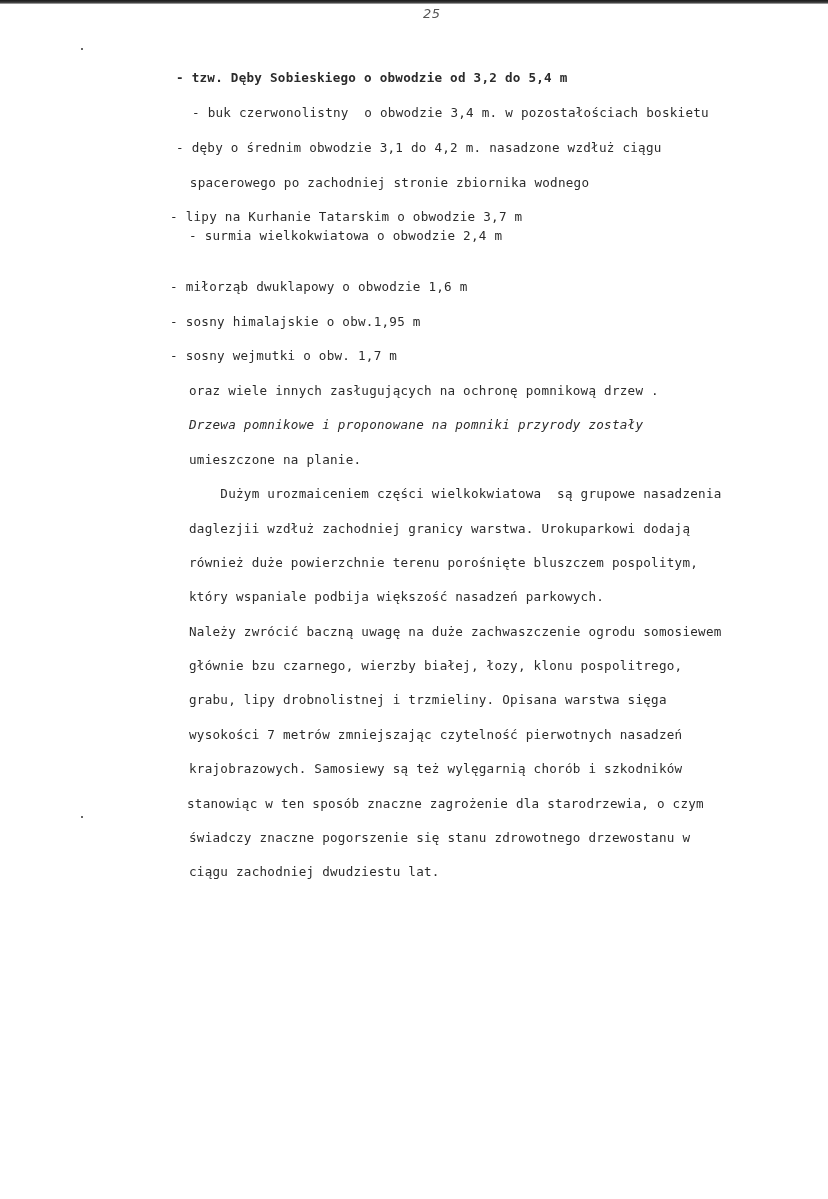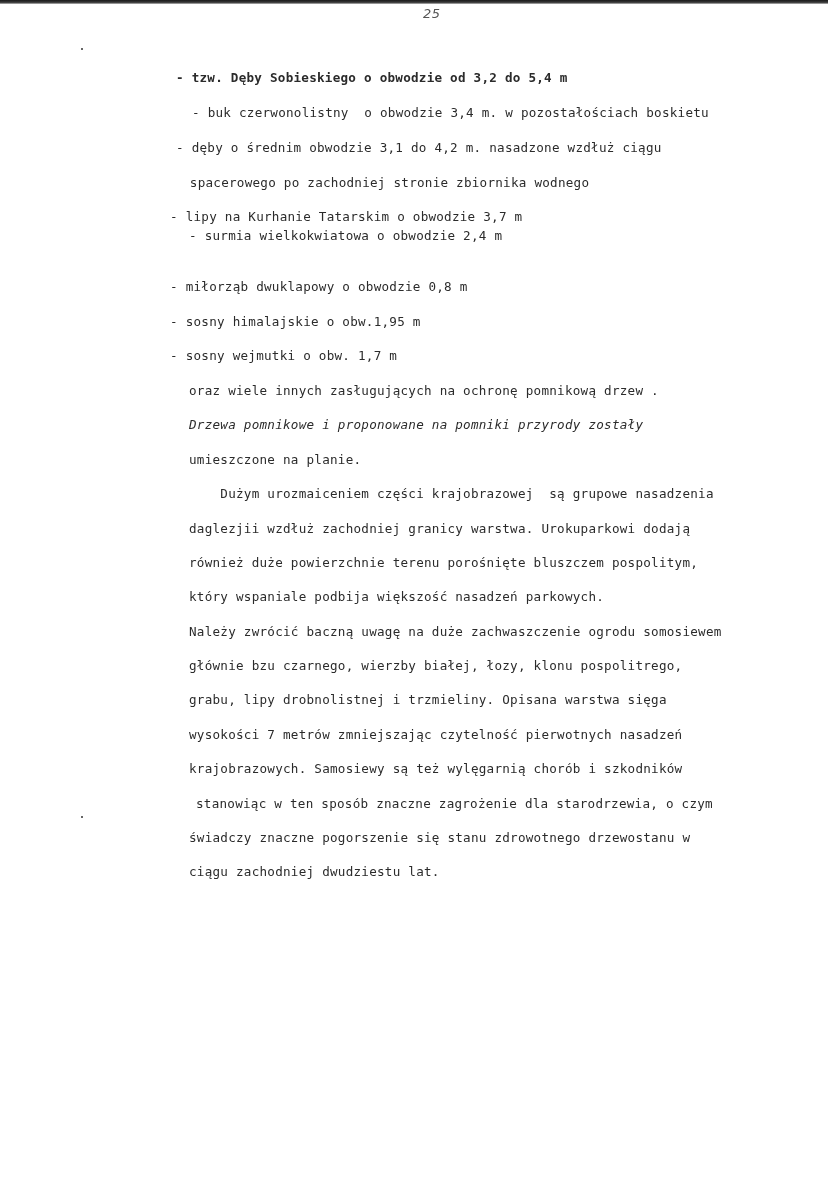--- a/index.html
+++ b/index.html
@@ -54,33 +54,33 @@
 <div class="page-number">25</div>
 <div class="speck" style="left:81px; top:48px;"></div>
 <div class="speck" style="left:81px; top:816px;"></div>
 
 <div class="line" style="left:176px; top:70px;font-weight:bold;">- tzw. Dęby Sobieskiego o obwodzie od 3,2 do 5,4 m</div>
 <div class="line" style="left:192px; top:105px;">- buk czerwonolistny  o obwodzie 3,4 m. w pozostałościach boskietu</div>
 <div class="line" style="left:176px; top:140px;">- dęby o średnim obwodzie 3,1 do 4,2 m. nasadzone wzdłuż ciągu</div>
 <div class="line" style="left:182px; top:175px;"> spacerowego po zachodniej stronie zbiornika wodnego</div>
 <div class="line" style="left:170px; top:209px;">- lipy na Kurhanie Tatarskim o obwodzie 3,7 m</div>
 <div class="line" style="left:170px; top:228px;margin-left:19px;">- surmia wielkokwiatowa o obwodzie 2,4 m</div>
-<div class="line" style="left:170px; top:279px;">- miłorząb dwuklapowy o obwodzie 0,8 m</div>
+<div class="line" style="left:170px; top:279px;">- miłorząb dwuklapowy o obwodzie 1,6 m</div>
 <div class="line" style="left:170px; top:314px;">- sosny himalajskie o obw.1,95 m</div>
 <div class="line" style="left:170px; top:348px;">- sosny wejmutki o obw. 1,7 m</div>
 
 <div class="line" style="left:189px; top:383px;">oraz wiele innych zasługujących na ochronę pomnikową drzew .</div>
 <div class="line" style="left:189px; top:417px;font-style:italic;">Drzewa pomnikowe i proponowane na pomniki przyrody zostały</div>
 <div class="line" style="left:189px; top:452px;">umieszczone na planie.</div>
 
-<div class="line" style="left:189px; top:486px;">    Dużym urozmaiceniem części krajobrazowej  są grupowe nasadzenia</div>
+<div class="line" style="left:189px; top:486px;">    Dużym urozmaiceniem części wielkokwiatowa  są grupowe nasadzenia</div>
 <div class="line" style="left:189px; top:521px;">daglezjii wzdłuż zachodniej granicy warstwa. Urokuparkowi dodają</div>
 <div class="line" style="left:189px; top:555px;">również duże powierzchnie terenu porośnięte bluszczem pospolitym,</div>
 <div class="line" style="left:189px; top:589px;">który wspaniale podbija większość nasadzeń parkowych.</div>
 
 <div class="line" style="left:189px; top:624px;">Należy zwrócić baczną uwagę na duże zachwaszczenie ogrodu somosiewem</div>
 <div class="line" style="left:189px; top:658px;">głównie bzu czarnego, wierzby białej, łozy, klonu pospolitrego,</div>
 <div class="line" style="left:189px; top:692px;">grabu, lipy drobnolistnej i trzmieliny. Opisana warstwa sięga</div>
 <div class="line" style="left:189px; top:727px;">wysokości 7 metrów zmniejszając czytelność pierwotnych nasadzeń</div>
 <div class="line" style="left:189px; top:761px;">krajobrazowych. Samosiewy są też wylęgarnią chorób i szkodników</div>
-<div class="line" style="left:196px; top:796px;">stanowiąc w ten sposób znaczne zagrożenie dla starodrzewia, o czym</div>
+<div class="line" style="left:187px; top:796px;">stanowiąc w ten sposób znaczne zagrożenie dla starodrzewia, o czym</div>
 <div class="line" style="left:189px; top:830px;">świadczy znaczne pogorszenie się stanu zdrowotnego drzewostanu w</div>
 <div class="line" style="left:189px; top:864px;">ciągu zachodniej dwudziestu lat.</div>
 
 </body></html>

